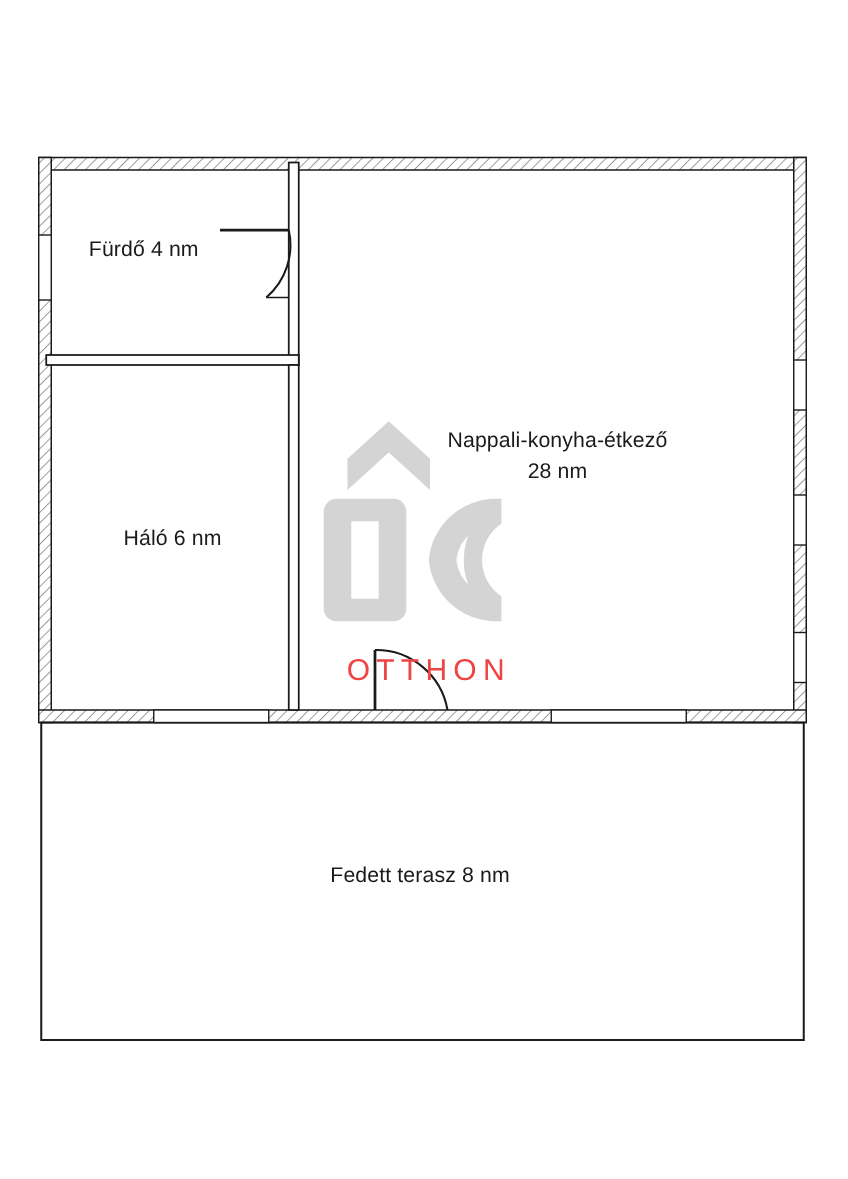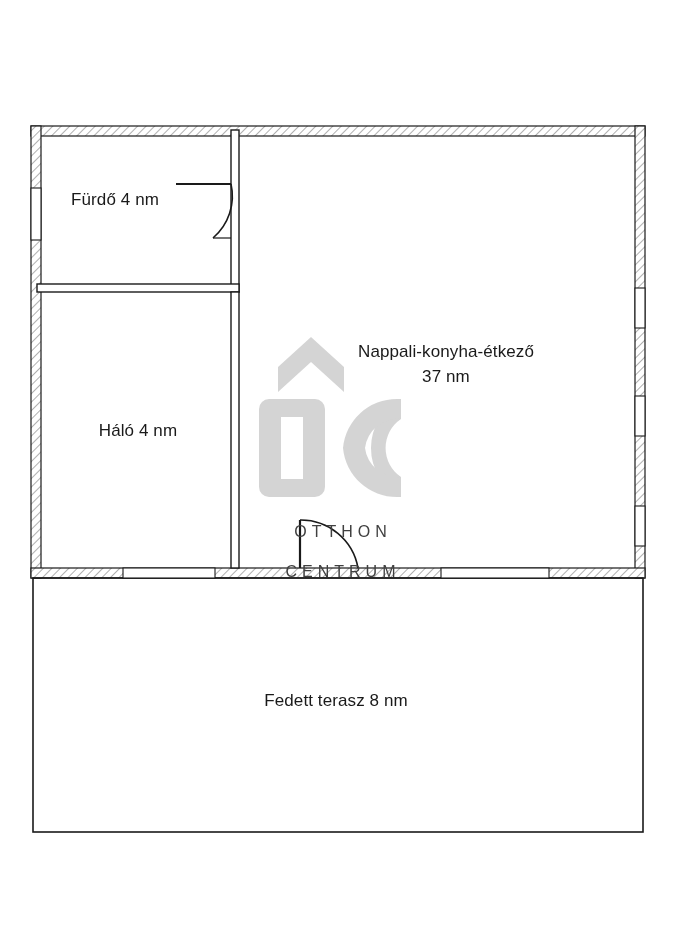--- a/index.html
+++ b/index.html
@@ -37,24 +37,24 @@
     top: 335px;
     width: 160px;
     height: 260px;
     pointer-events: none;
   }
   .wm-text {
     position: absolute;
     left: 0;
     width: 160px;
     text-align: center;
-    color: #404040;
+    color: #ef4444;
     font-family: "Liberation Sans", sans-serif;
     letter-spacing: 5px;
-    font-size: 16px;
+    font-size: 24px;
   }
 </style>
 </head>
 <body>
 
 <svg id="floorplan" viewBox="0 0 678 943" xmlns="http://www.w3.org/2000/svg">
   <defs>
     <pattern id="hatch" width="6" height="6" patternUnits="userSpaceOnUse" patternTransform="rotate(45)">
       <rect width="6" height="6" fill="#ffffff"></rect>
       <line x1="0" y1="0" x2="0" y2="6" stroke="#6f6f6f" stroke-width="1.1"></line>
@@ -118,23 +118,22 @@
              M 281 417 h 22 v 62 h -22 z" fill="#9a9a9a" fill-rule="evenodd"></path>
 
     <path d="M 401 399 a 55 55 0 0 0 0 98 v -20 a 35 35 0 0 1 0 -58 z" fill="#9a9a9a"></path>
     <path d="M 401 399 h -4 a 54 54 0 0 0 -54 49 h 22 a 33 33 0 0 1 36 -29 z" fill="#9a9a9a"></path>
     <path d="M 343 448 a 54 54 0 0 0 54 49 h 4 v -20 a 33 33 0 0 1 -36 -29 z" fill="#9a9a9a"></path>
   </g>
 </svg>
 
 <div class="watermark">
   <div class="wm-text" style="top:188px;">OTTHON</div>
-  <div class="wm-text" style="top:228px;">CENTRUM</div>
 </div>
 
 <div class="room-label" style="left:115px; top:200px; transform:translate(-50%,-50%);">Fürdő 4 nm</div>
 
-<div class="room-label" style="left:138px; top:431px; transform:translate(-50%,-50%);">Háló 4 nm</div>
+<div class="room-label" style="left:138px; top:431px; transform:translate(-50%,-50%);">Háló 6 nm</div>
 
 <div class="room-label" style="left:446px; top:365px; transform:translate(-50%,-50%);">Nappali-konyha-étkező
-37 nm</div>
+28 nm</div>
 
 <div class="room-label" style="left:336px; top:701px; transform:translate(-50%,-50%);">Fedett terasz 8 nm</div>
 
 </body></html>

